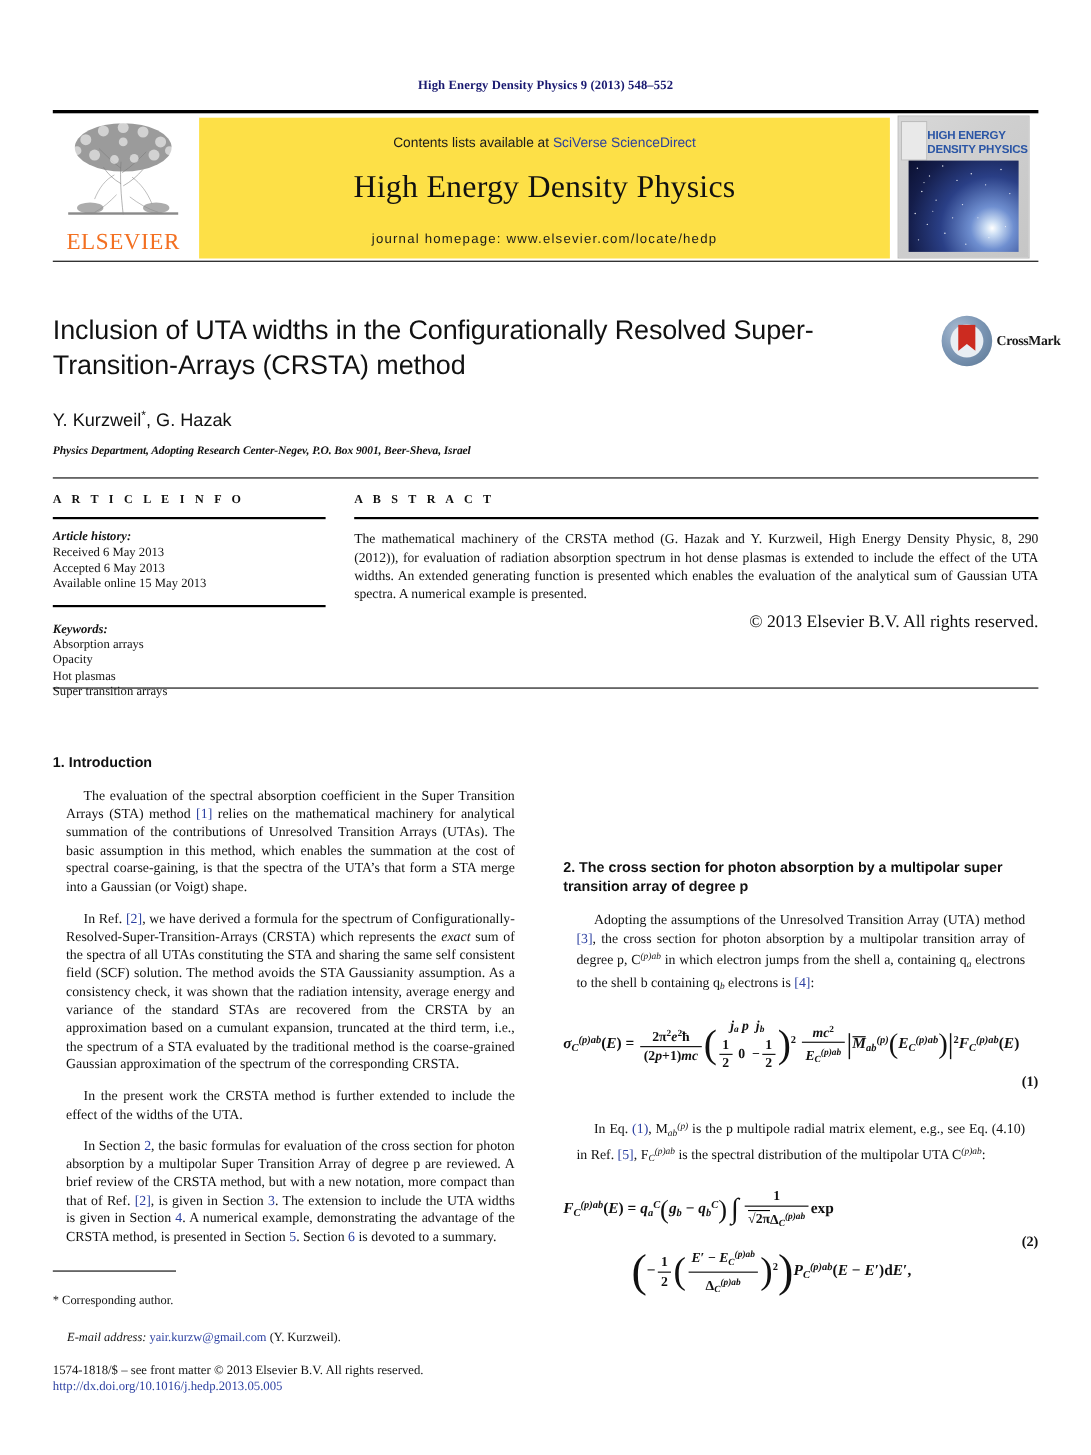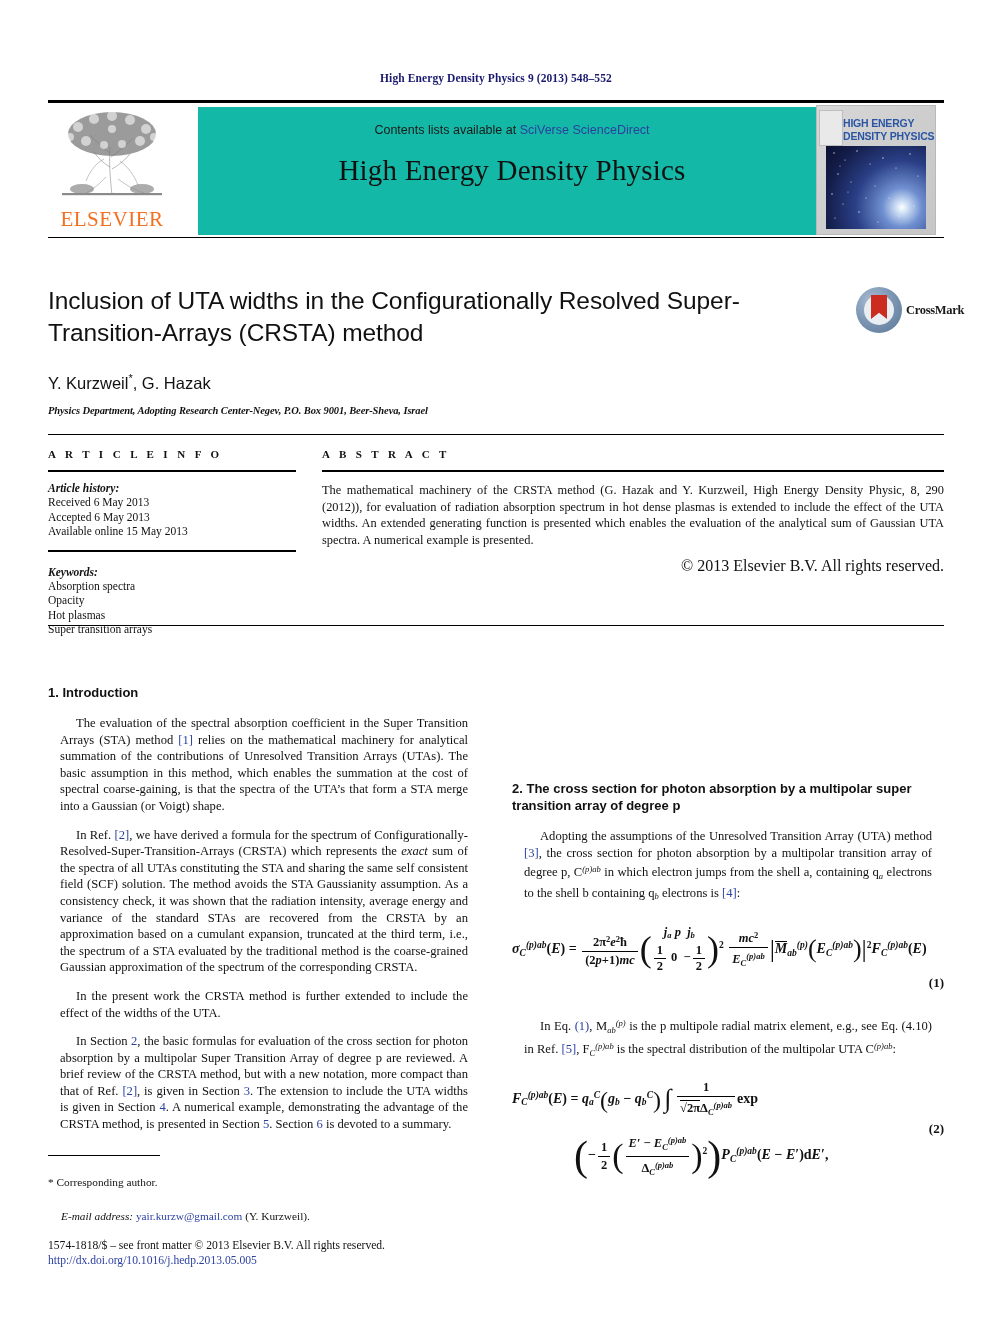--- a/index.html
+++ b/index.html
@@ -68,24 +68,24 @@
     width: 124px;
     text-align: center;
     font-family: "Liberation Serif", serif;
     font-size: 21px;
     letter-spacing: 0.5px;
     color: #F37021;
     line-height: 24px;
   }
   .banner-center {
     position: absolute;
-    left: 150px; top: 7px;
+    left: 133px; top: 7px;
     width: 628px;
     height: 128px;
-    background: #14b8a6;
+    background: #fde047;
   }
   .contents-line {
     position: absolute;
     left: 0; top: 16px;
     width: 628px;
     text-align: center;
     font-family: "Liberation Sans", sans-serif;
     font-size: 12.5px;
     color: #1a1a1a;
   }
@@ -455,20 +455,21 @@
         </svg>
       </div>
       <div class="elsevier-word">ELSEVIER</div>
     </div>
 
     <div class="banner-center">
       <div class="contents-line">
         <span>Contents lists available at </span><span class="sd-link">SciVerse ScienceDirect</span>
       </div>
       <div class="journal-title">High Energy Density Physics</div>
+      <div class="homepage-line">journal homepage: www.elsevier.com/locate/hedp</div>
     </div>
 
     <div class="cover-thumb">
       <div class="cover-top"></div>
       <div class="cover-spine"></div>
       <div class="cover-hed">
         <div>HIGH ENERGY</div>
         <div>DENSITY PHYSICS</div>
       </div>
       <div class="cover-sky">
@@ -526,21 +527,21 @@
     <div class="sec-label">A R T I C L E  I N F O</div>
     <div class="thin-rule"></div>
     <div class="info-body">
       <div class="info-head">Article history:</div>
       <div>Received 6 May 2013</div>
       <div>Accepted 6 May 2013</div>
       <div>Available online 15 May 2013</div>
     </div>
     <div class="info-body" style="margin-top:26px;">
       <div class="info-head">Keywords:</div>
-      <div>Absorption spectra</div>
+      <div>Absorption arrays</div>
       <div>Opacity</div>
       <div>Hot plasmas</div>
       <div>Super transition arrays</div>
     </div>
   </div>
   <div class="info-mid-rule"></div>
 
   <div class="abstract-col">
     <div class="sec-label">A B S T R A C T</div>
     <div class="thin-rule"></div>

